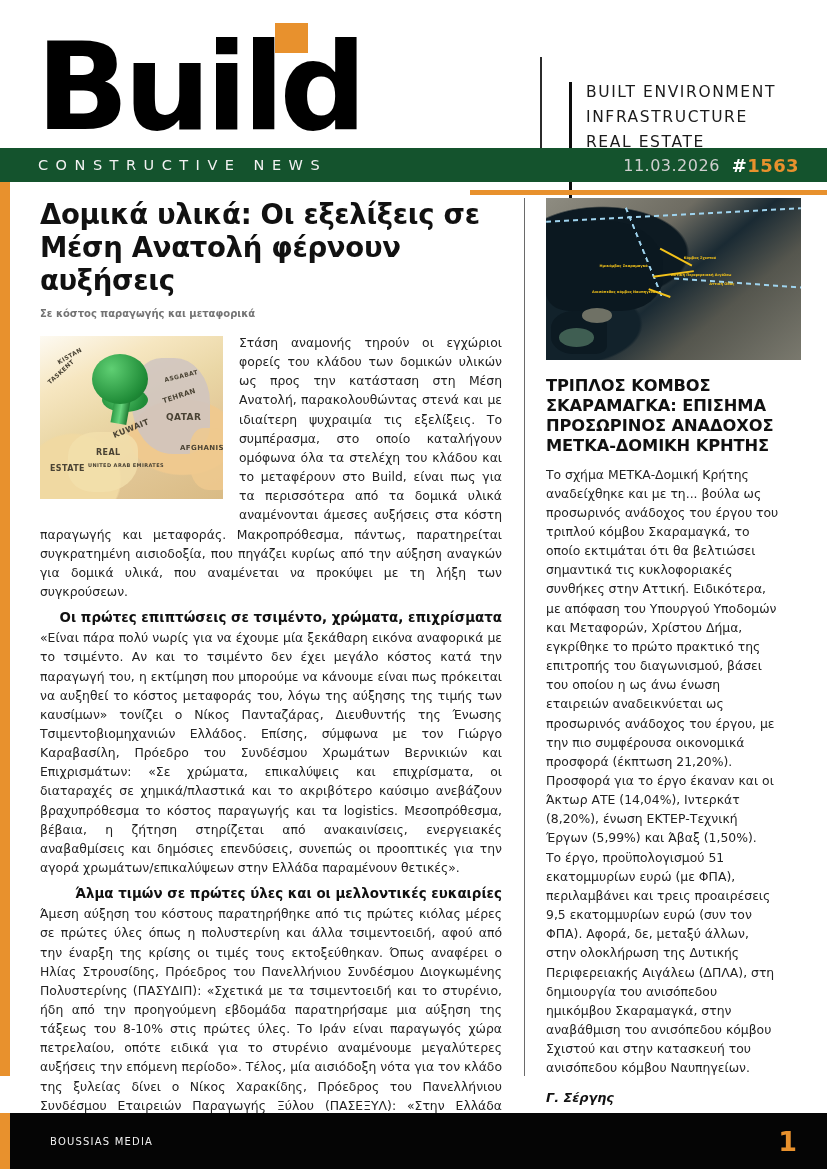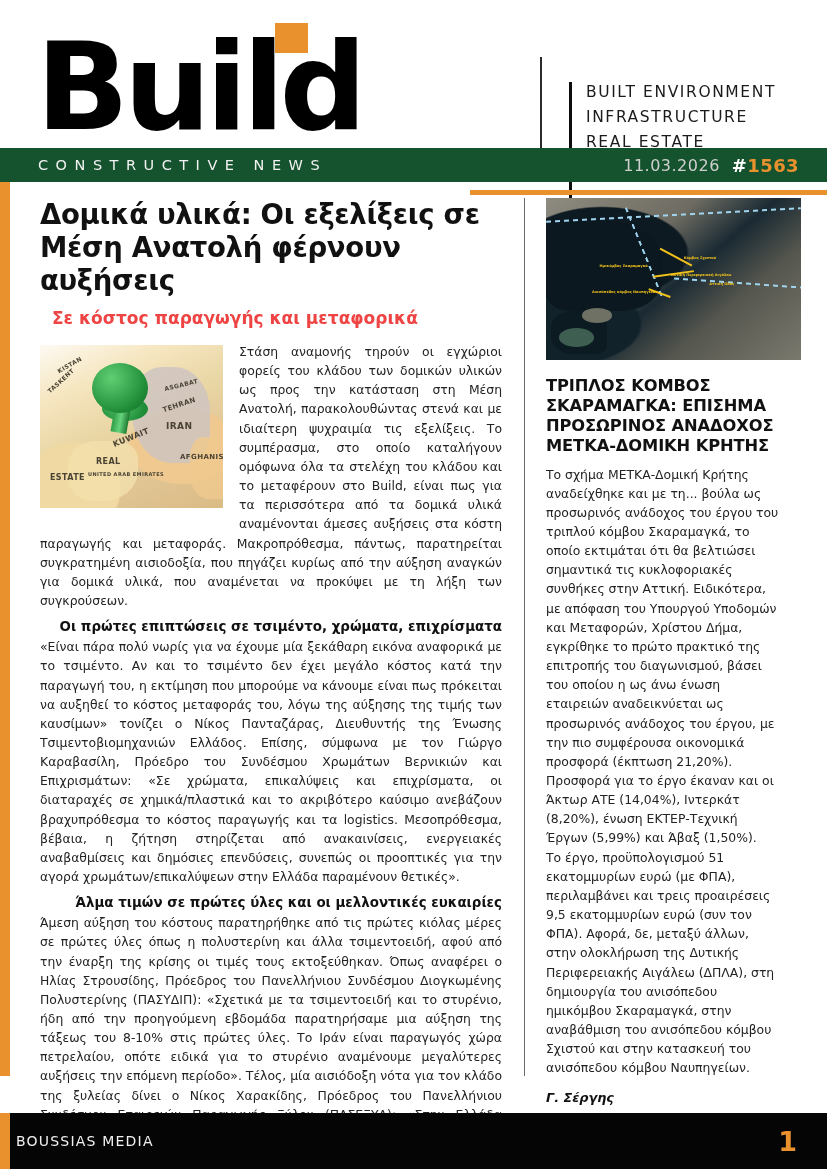--- a/index.html
+++ b/index.html
@@ -156,24 +156,24 @@
   
   h1.headline {
     font-size: 27.5px;
     font-weight: 800;
     line-height: 1.2;
     letter-spacing: -0.3px;
     margin: 0 0 11px 0;
     color: #111111;
   }
   .subhead {
-    font-size: 17px;
+    font-size: 10px;
     font-weight: 700;
-    color: #ef4444;
-    margin: 0 0 14px 12px;
+    color: #737373;
+    margin: 0 0 14px 0;
   }
   .lede-wrap { overflow: hidden; }
   .lede-photo {
     float: left;
     width: 183px;
     height: 163px;
     margin: 3px 16px 8px 0;
     position: relative;
     overflow: hidden;
     background: #e9cf9a;
@@ -239,23 +239,23 @@
     align-items: center;
   }
   .footer-stripe {
     position: absolute;
     left: 0; top: 0; bottom: 0;
     width: 10px;
     background: #e8912d;
   }
   .footer-brand {
     color: #f0f0f0;
-    font-size: 14px;
+    font-size: 10px;
     letter-spacing: 1.2px;
-    margin-left: 16px;
+    margin-left: 50px;
   }
   .footer-page {
     position: absolute;
     right: 30px;
     color: #e8912d;
     font-size: 27px;
     font-weight: 800;
   }
 
   
@@ -337,21 +337,21 @@
       <div class="lede-wrap">
         <div class="lede-photo">
           <div class="mapimg" style="background:
                  radial-gradient(ellipse at 18% 88%, #f0d9a2 0 22%, transparent 23%),
                  radial-gradient(ellipse at 78% 62%, #efc98f 0 26%, transparent 27%),
                  linear-gradient(155deg,#fdfaf2 0%,#f6e6c0 24%,#ead7a6 46%,#e3c898 66%,#d9bb85 100%);">
             <div style="position:absolute;left:92px;top:22px;width:78px;height:96px;background:#cfc4c1;opacity:.85;border-radius:38% 46% 30% 52%;"></div>
             <div style="position:absolute;left:28px;top:96px;width:70px;height:60px;background:#f2e0ad;opacity:.8;border-radius:40% 30% 50% 36%;"></div>
             <div style="position:absolute;left:150px;top:92px;width:46px;height:62px;background:#eec98e;opacity:.85;border-radius:30% 46% 36% 40%;"></div>
             <span class="lbl" style="left:122px;top:56px;transform:rotate(-18deg);">TEHRAN</span>
-            <span class="lbl" style="left:126px;top:76px;font-size:9px;">IRAN</span>
+            <span class="lbl" style="left:126px;top:76px;font-size:9px;">QATAR</span>
             <span class="lbl" style="left:72px;top:88px;transform:rotate(-22deg);font-size:8px;">KUWAIT</span>
             <span class="lbl" style="left:56px;top:112px;font-size:8px;">REAL</span>
             <span class="lbl" style="left:10px;top:128px;font-size:8px;">ESTATE</span>
             <span class="lbl" style="left:140px;top:108px;font-size:7px;">AFGHANISTAN</span>
             <span class="lbl" style="left:124px;top:36px;font-size:6px;transform:rotate(-14deg);">ASGABAT</span>
             <span class="lbl" style="left:48px;top:126px;font-size:5px;">UNITED ARAB EMIRATES</span>
             <span class="lbl" style="left:16px;top:16px;font-size:6px;transform:rotate(-30deg);">KISTAN</span>
             <span class="lbl" style="left:4px;top:32px;font-size:6px;transform:rotate(-42deg);">TASKENT</span>
             <div class="pin-base"></div>
             <div class="pin-stem"></div>

